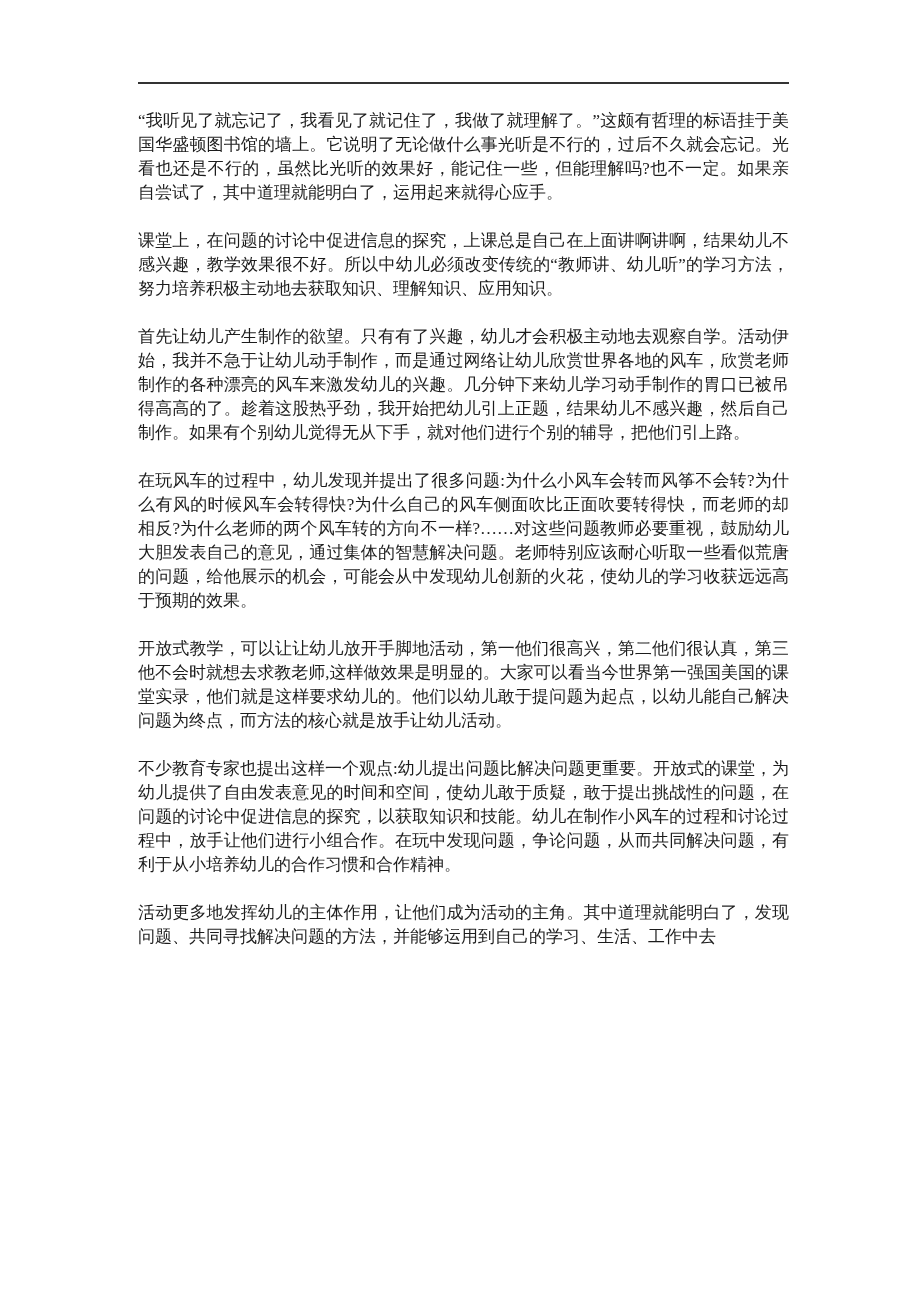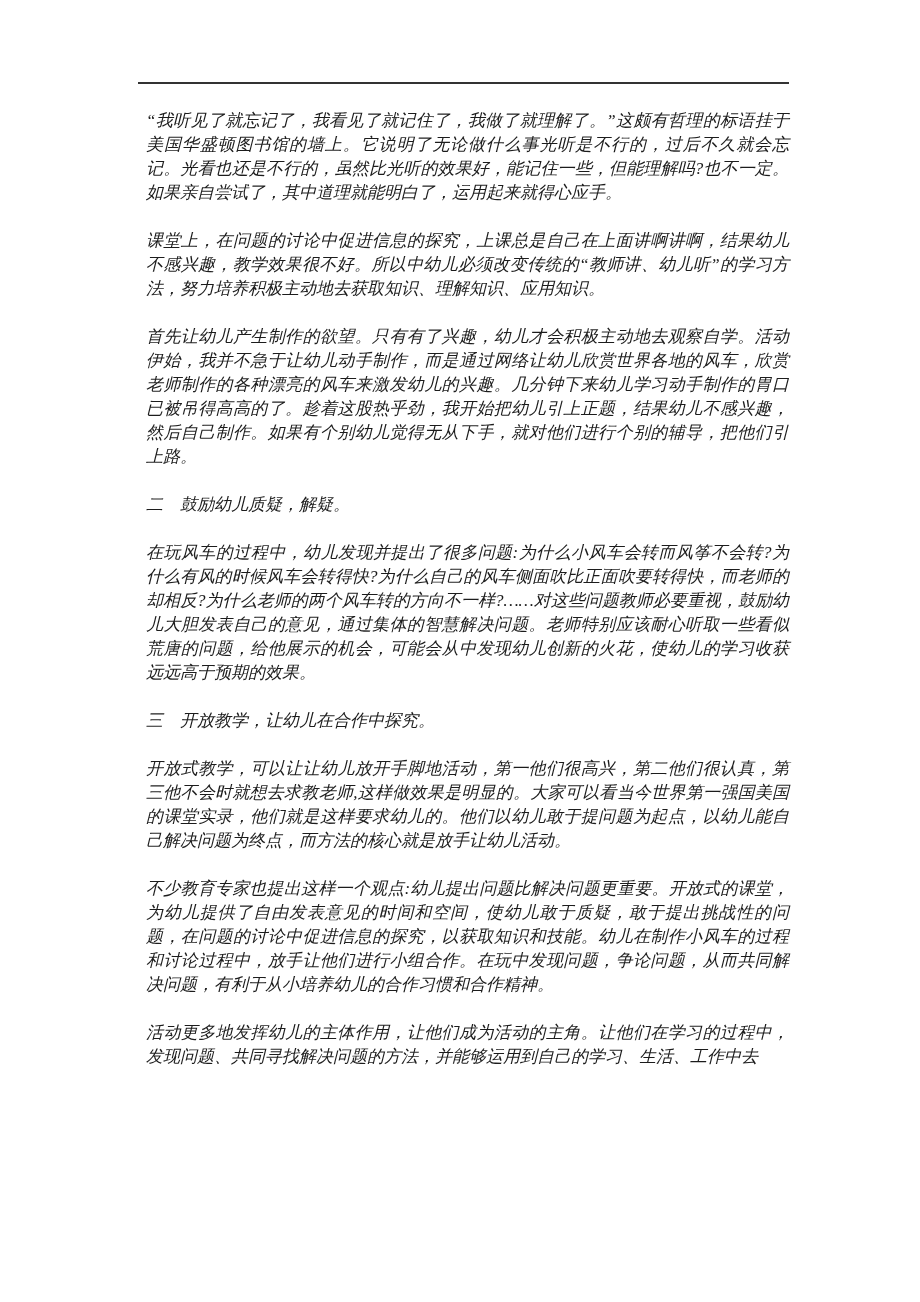--- a/index.html
+++ b/index.html
@@ -29,35 +29,32 @@
     top: 109px;
     width: 651px;
     color: var(--text-color, #1c1c1c);
     font-size: 17px;
     line-height: 24px;
     text-align: justify;
     text-justify: inter-ideograph;
     word-break: break-all;
   }
   .content p {
-    margin: 0 0 24px 8px;
+    margin: 0 0 24px 0;
     padding: 0;
     font-weight: normal;
-    font-style: italic;
   }
 </style>
 </head>
 <body>
 
 <div class="page">
   <div class="header-rule"></div>
   <div class="content">
       <p class="body">“我听见了就忘记了，我看见了就记住了，我做了就理解了。”这颇有哲理的标语挂于美国华盛顿图书馆的墙上。它说明了无论做什么事光听是不行的，过后不久就会忘记。光看也还是不行的，虽然比光听的效果好，能记住一些，但能理解吗?也不一定。如果亲自尝试了，其中道理就能明白了，运用起来就得心应手。</p>
       <p class="body">课堂上，在问题的讨论中促进信息的探究，上课总是自己在上面讲啊讲啊，结果幼儿不感兴趣，教学效果很不好。所以中幼儿必须改变传统的“教师讲、幼儿听”的学习方法，努力培养积极主动地去获取知识、理解知识、应用知识。</p>
       <p class="body">首先让幼儿产生制作的欲望。只有有了兴趣，幼儿才会积极主动地去观察自学。活动伊始，我并不急于让幼儿动手制作，而是通过网络让幼儿欣赏世界各地的风车，欣赏老师制作的各种漂亮的风车来激发幼儿的兴趣。几分钟下来幼儿学习动手制作的胃口已被吊得高高的了。趁着这股热乎劲，我开始把幼儿引上正题，结果幼儿不感兴趣，然后自己制作。如果有个别幼儿觉得无从下手，就对他们进行个别的辅导，把他们引上路。</p>
-      <p class="heading">二　鼓励幼儿质疑，解疑。</p>
       <p class="body">在玩风车的过程中，幼儿发现并提出了很多问题:为什么小风车会转而风筝不会转?为什么有风的时候风车会转得快?为什么自己的风车侧面吹比正面吹要转得快，而老师的却相反?为什么老师的两个风车转的方向不一样?……对这些问题教师必要重视，鼓励幼儿大胆发表自己的意见，通过集体的智慧解决问题。老师特别应该耐心听取一些看似荒唐的问题，给他展示的机会，可能会从中发现幼儿创新的火花，使幼儿的学习收获远远高于预期的效果。</p>
-      <p class="heading">三　开放教学，让幼儿在合作中探究。</p>
       <p class="body">开放式教学，可以让让幼儿放开手脚地活动，第一他们很高兴，第二他们很认真，第三他不会时就想去求教老师,这样做效果是明显的。大家可以看当今世界第一强国美国的课堂实录，他们就是这样要求幼儿的。他们以幼儿敢于提问题为起点，以幼儿能自己解决问题为终点，而方法的核心就是放手让幼儿活动。</p>
       <p class="body">不少教育专家也提出这样一个观点:幼儿提出问题比解决问题更重要。开放式的课堂，为幼儿提供了自由发表意见的时间和空间，使幼儿敢于质疑，敢于提出挑战性的问题，在问题的讨论中促进信息的探究，以获取知识和技能。幼儿在制作小风车的过程和讨论过程中，放手让他们进行小组合作。在玩中发现问题，争论问题，从而共同解决问题，有利于从小培养幼儿的合作习惯和合作精神。</p>
-      <p class="body">活动更多地发挥幼儿的主体作用，让他们成为活动的主角。让他们在学习的过程中，发现问题、共同寻找解决问题的方法，并能够运用到自己的学习、生活、工作中去</p>
+      <p class="body">活动更多地发挥幼儿的主体作用，让他们成为活动的主角。其中道理就能明白了，发现问题、共同寻找解决问题的方法，并能够运用到自己的学习、生活、工作中去</p>
     </div>
 </div>
 
 </body></html>

